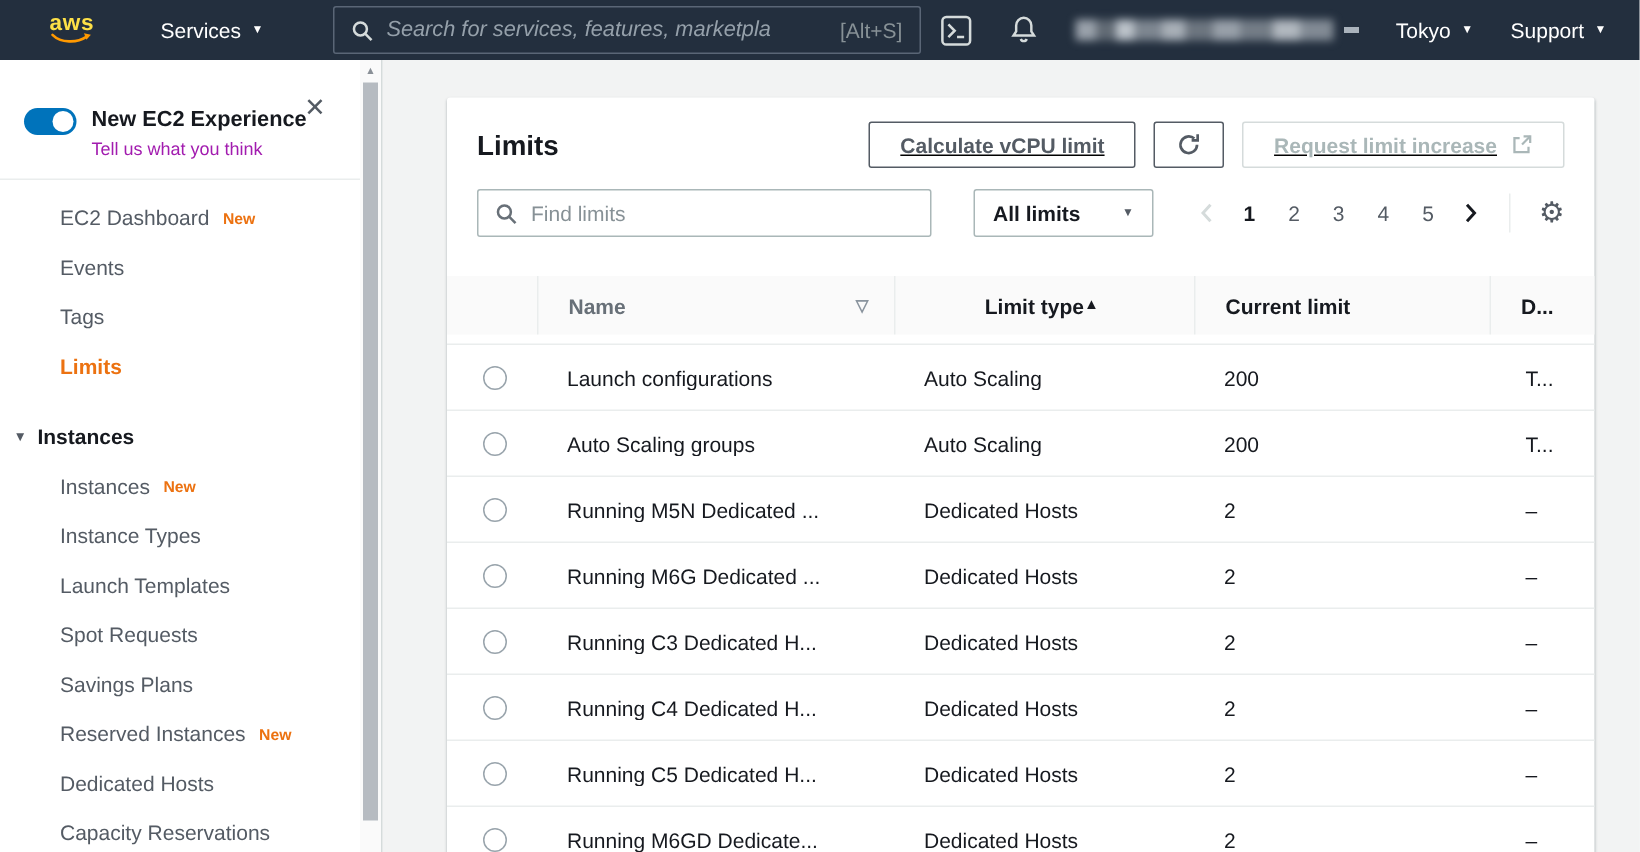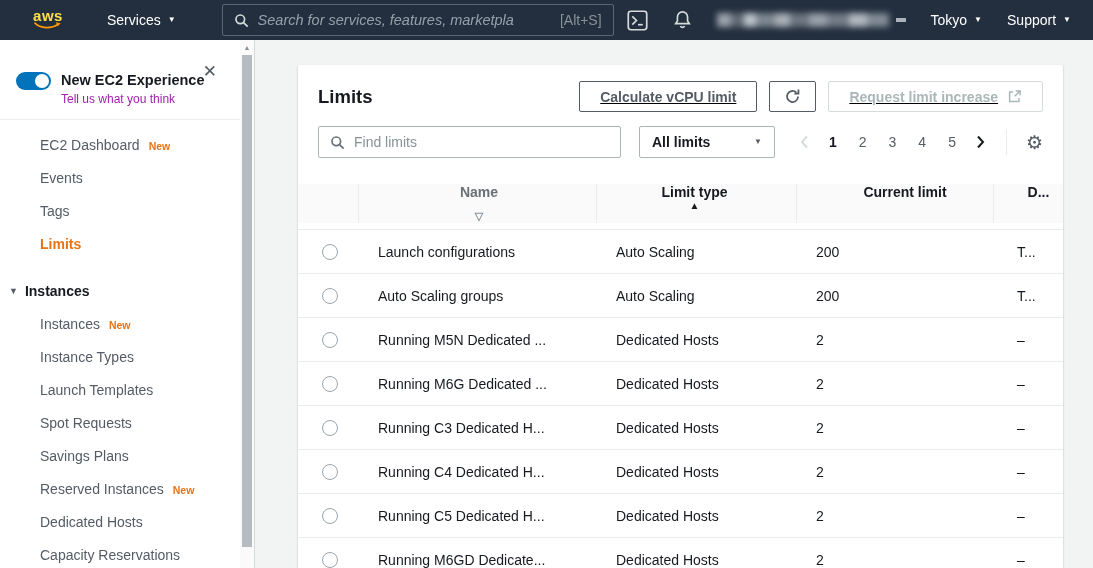--- a/index.html
+++ b/index.html
@@ -49,37 +49,37 @@
   .card-head { display:flex; align-items:center; padding:16px 20px 0 20px; }
   .card-title { font-size:18.5px; font-weight:bold; color:#16191f; }
   .head-btns { margin-left:auto; display:flex; align-items:center; gap:12px;text-decoration:underline; }
   .btn { height:31px; background:#fff; border:1px solid #545b64; border-radius:2px; color:#545b64; font-weight:bold; font-size:14px; display:flex; align-items:center; padding:0 20px; gap:9px; cursor:pointer; white-space:nowrap; }
   .btn-icon { padding:0 14px; }
   .btn.disabled { border-color:#d5dbdb; color:#aab7b8; cursor:default; }
 
   .filter-row { display:flex; align-items:center; padding:14px 20px 0 20px; }
   .find { width:303px; height:32px; border:1px solid #aab7b8; border-radius:2px; display:flex; align-items:center; padding:0 11px; gap:9px; background:#fff; }
   .find .ph { color:#879196; font-size:14px; }
-  .dropdown { width:136px; height:32px; margin-left:18px; border:1px solid #aab7b8; border-radius:2px; display:flex; align-items:center; padding:0 12px; font-size:14px; color:#16191f; font-weight:bold; cursor:pointer; background:#fff; }
+  .dropdown { width:120px; height:32px; margin-left:28px; border:1px solid #aab7b8; border-radius:2px; display:flex; align-items:center; padding:0 12px; font-size:14px; color:#16191f; font-weight:bold; cursor:pointer; background:#fff; }
   .dropdown .caret { margin-left:auto; color:#545b64; }
   .pager { margin-left:auto; display:flex; align-items:center; }
   .pg { font-size:14px; color:#545b64; margin:0 11px; cursor:pointer; }
   .pg.current { color:#16191f; font-weight:bold; }
   .chev { display:flex; align-items:center; margin:0 8px; cursor:pointer; }
   .vsep { width:1px; height:26px; background:#eaeded; margin:0 7px 0 12px; }
   .gear { font-size:19px; color:#545b64; margin-left:12px; cursor:pointer; line-height:1; }
 
   .table { margin-top:26px; font-size:14px; }
   .grid { display:grid; grid-template-columns:60px 238px 200px 197px 70px; align-items:center; }
   .thead { height:39px; background:#fafafa; font-weight:bold; color:#16191f; }
-  .th { padding-left:20px; display:flex; align-items:center; height:100%; border-left:1px solid #eaeded; cursor:pointer;flex-direction:column; }
+  .th { padding-left:20px; display:flex; align-items:center; height:100%; border-left:1px solid #eaeded; cursor:pointer; }
   .th.first { border-left:none; }
   .th-name { color:#687078; justify-content:space-between; padding-right:17px; }
   .sort-none { font-size:11px; color:#8a949e; }
-  .th-type { justify-content:flex-start; padding-right:24px; }
+  .th-type { justify-content:center; padding-right:24px; }
   .sort-asc { font-size:10px; color:#16191f; }
   .spacer6 { height:6px; }
   .trow { height:44px; border-top:1px solid #eaeded; color:#16191f; cursor:pointer; }
   .td { padding-left:20px; white-space:nowrap; overflow:hidden; }
   .td-desc { padding-left:24px; }
   .radio-cell { display:flex; justify-content:center; padding-left:4px; }
   .radio { width:16px; height:16px; border:1px solid #99a4ac; border-radius:50%; background:#fff; cursor:pointer; }
 </style>
 </head>
 <body>

